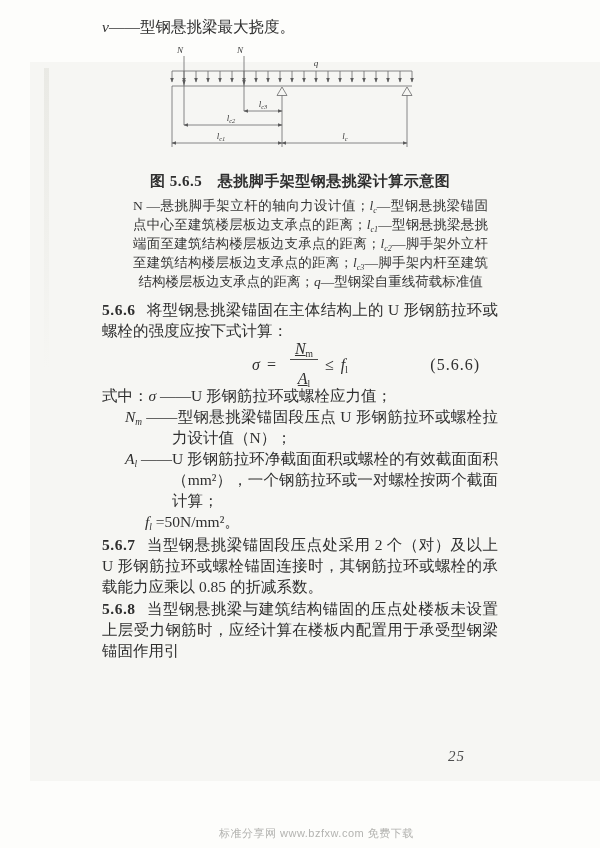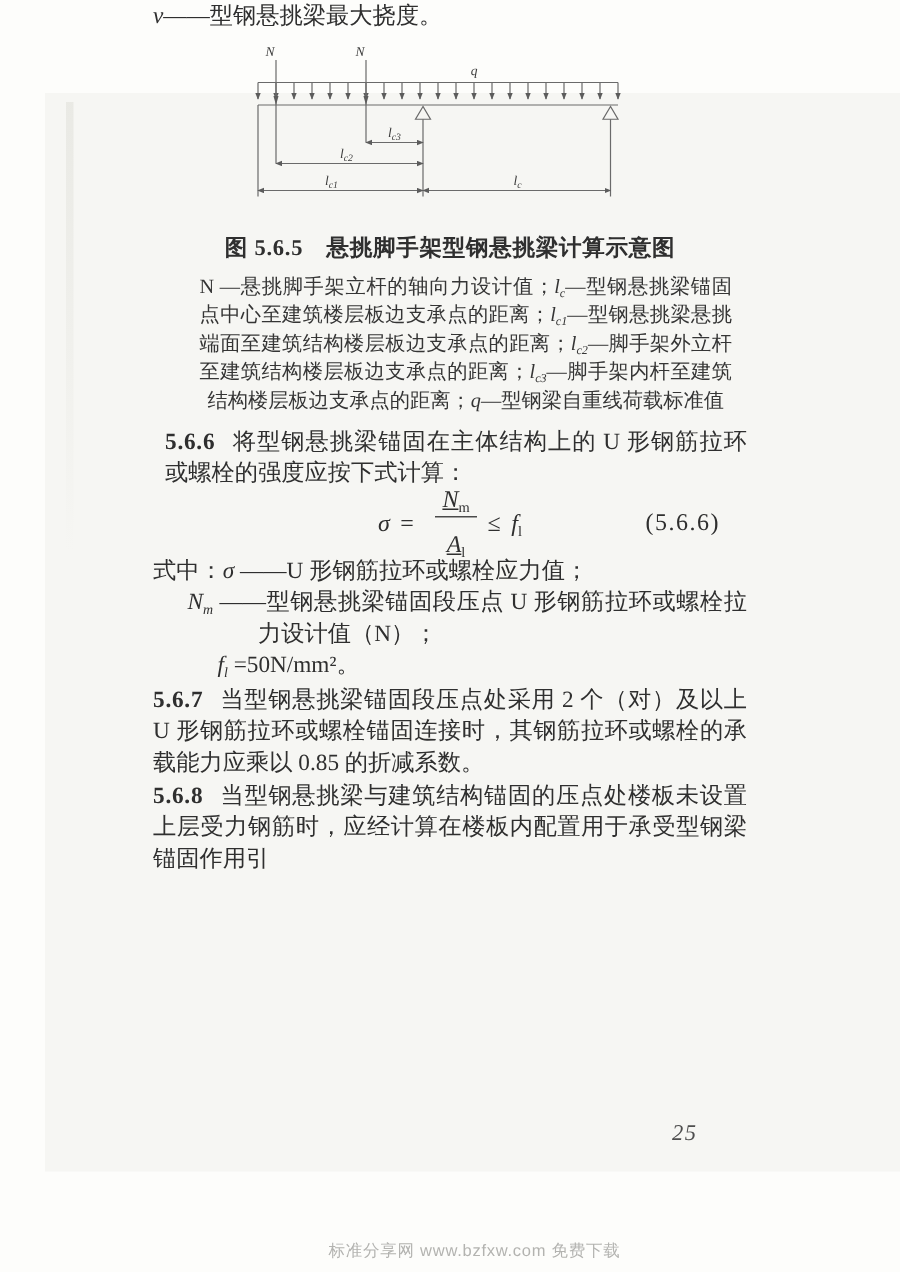--- a/index.html
+++ b/index.html
@@ -16,42 +16,42 @@
     width: 570px; height: 719px;
     background: #f6f6f3;
   }
   .edge-smudge {
     position: absolute; left: 44px; top: 68px;
     width: 5px; height: 300px;
     background: linear-gradient(#e4e4de, rgba(230,230,224,0));
     opacity: .7;
   }
   .content {
-    position: absolute; left: 102px; top: 0;
+    position: absolute; left: 102px; top: 16px;
     width: 396px;
     font-size: 15.5px; line-height: 21px;
     text-align: justify;
   }
   i { font-style: italic; font-family: "Liberation Serif", serif; }
   sub { font-size: .6em; vertical-align: -0.35em; line-height: 0; }
   .intro { margin: 118px 0 0 76px; text-align: left; }
   .fig-diagram { margin: 6px 0 0 62px; width: 272px; height: 122px; }
   .fig-caption {
     text-align-last: center;
     font-weight: 700; font-size: 15px;
     letter-spacing: .5px; margin-top: 1px;
   }
   .fig-notes {
     font-size: 13.5px; line-height: 19px;
     margin: 4px 10px 0 31px;
     text-align: justify; text-align-last: center;
     color: #353535;
   }
   .para { margin: 0; }
-  .sec { margin-top: 8px; margin-left: 8px; }
+  .sec { margin-top: 8px; }
   .secnum { font-weight: 700; margin-right: 11px; letter-spacing: .5px; }
   .formula-row {
     position: relative; height: 40px; margin: 3px 0 1px;
     display: flex; align-items: center; justify-content: center;
     font-size: 16px; text-align: left;
   }
   .frac { display: inline-flex; flex-direction: column; align-items: center; margin: 0 7px; line-height: 1.15; text-decoration: underline; }
   .frac .num { padding: 0 5px 1px; border-bottom: 1px solid #4a4a4a; }
   .frac .den { padding-top: 10px; }
   .rel { margin: 0 7px 0 0; }
@@ -180,20 +180,21 @@
       <span class="den"><i>A</i><sub>l</sub></span>
     </span>
     <span class="rel">≤</span>
     <span><i>f</i><sub>l</sub></span>
     <span class="eq-number">(5.6.6)</span>
   </div>
 
   
   <div class="para">式中：<i>σ</i> ——U 形钢筋拉环或螺栓应力值；</div>
   <div class="para def-item"><i>N<sub>m</sub></i> ——型钢悬挑梁锚固段压点 U 形钢筋拉环或螺栓拉力设计值（N）；</div>
+  <div class="para def-item"><i>A<sub>l</sub></i> ——U 形钢筋拉环净截面面积或螺栓的有效截面面积（mm²），一个钢筋拉环或一对螺栓按两个截面计算；</div>
   <div class="para fl-value"><i>f<sub>l</sub></i> =50N/mm²。</div>
 
   
   <p class="para" style="margin-top:2px;">
     <b class="secnum">5.6.7</b><span>当型钢悬挑梁锚固段压点处采用 2 个（对）及以上 U 形钢筋拉环或螺栓锚固连接时，其钢筋拉环或螺栓的承载能力应乘以 0.85 的折减系数。</span>
   </p>
 
   
   <p class="para" style="margin-top:1px;">
     <b class="secnum">5.6.8</b><span>当型钢悬挑梁与建筑结构锚固的压点处楼板未设置上层受力钢筋时，应经计算在楼板内配置用于承受型钢梁锚固作用引</span>

